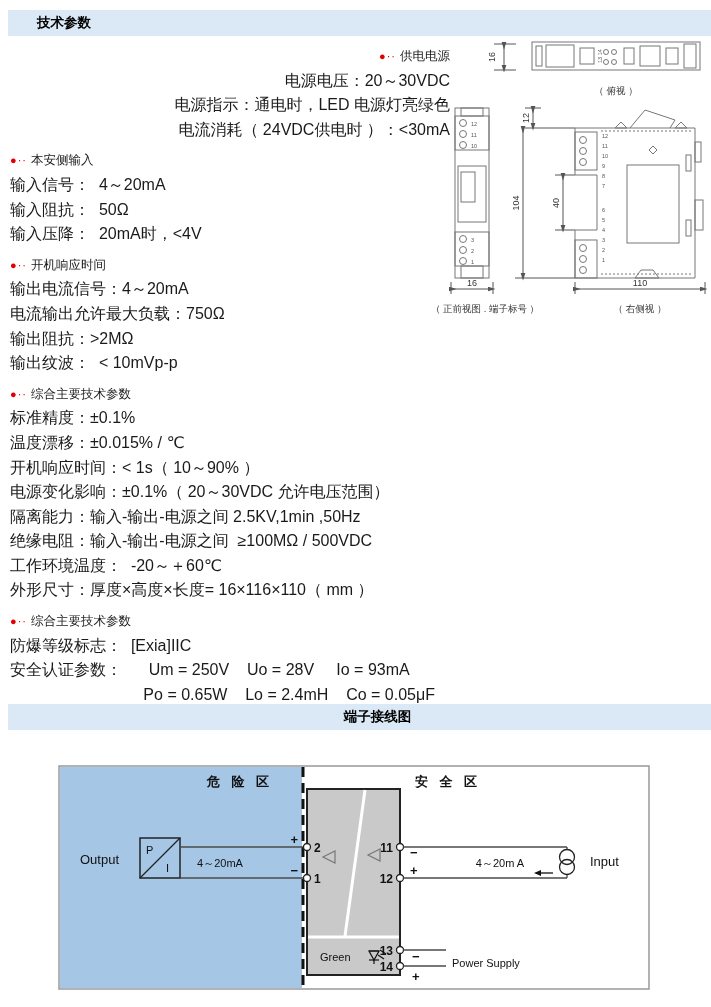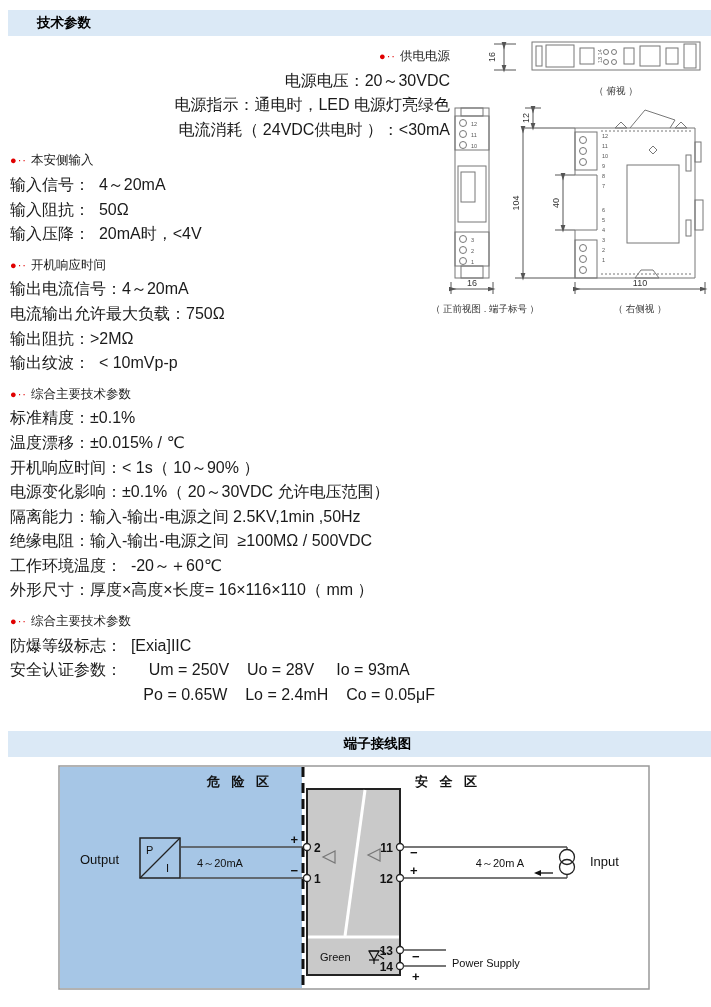--- a/index.html
+++ b/index.html
@@ -2,21 +2,21 @@
 <html><head>
 <meta charset="utf-8">
 <style>
   html,body{margin:0;padding:0;background:#fff;}
   body{font-family:"Liberation Sans","DejaVu Sans",sans-serif;color:#1a1a1a;}
   #page{position:relative;width:711px;height:1007px;background:#fff;overflow:hidden;}
 
   .bar{position:absolute;left:8px;right:0;height:26px;background:#dbe9f6;
        font-size:13.5px;font-weight:bold;color:#000;line-height:26px;}
   #bar-tech{top:10px;padding-left:29px;}
-  #bar-wiring{top:731px;text-align:center;padding-left:36px;}
+  #bar-wiring{top:704px;text-align:center;padding-left:36px;}
 
   #spec-sections{position:absolute;left:10px;top:44px;width:440px;}
   .spec-section{margin-top:6px;}
   .spec-section:first-child{margin-top:0;text-align:right;}
   .spec-heading{line-height:24.6px;font-size:12.5px;white-space:pre;}
   .bullet{color:#e00000;font-size:11px;margin-right:4px;letter-spacing:1px;}
   .spec-line{line-height:24.6px;font-size:16px;white-space:pre;}
 
   .drawing{position:absolute;}
   #top-view-svg{left:480px;top:36px;}

